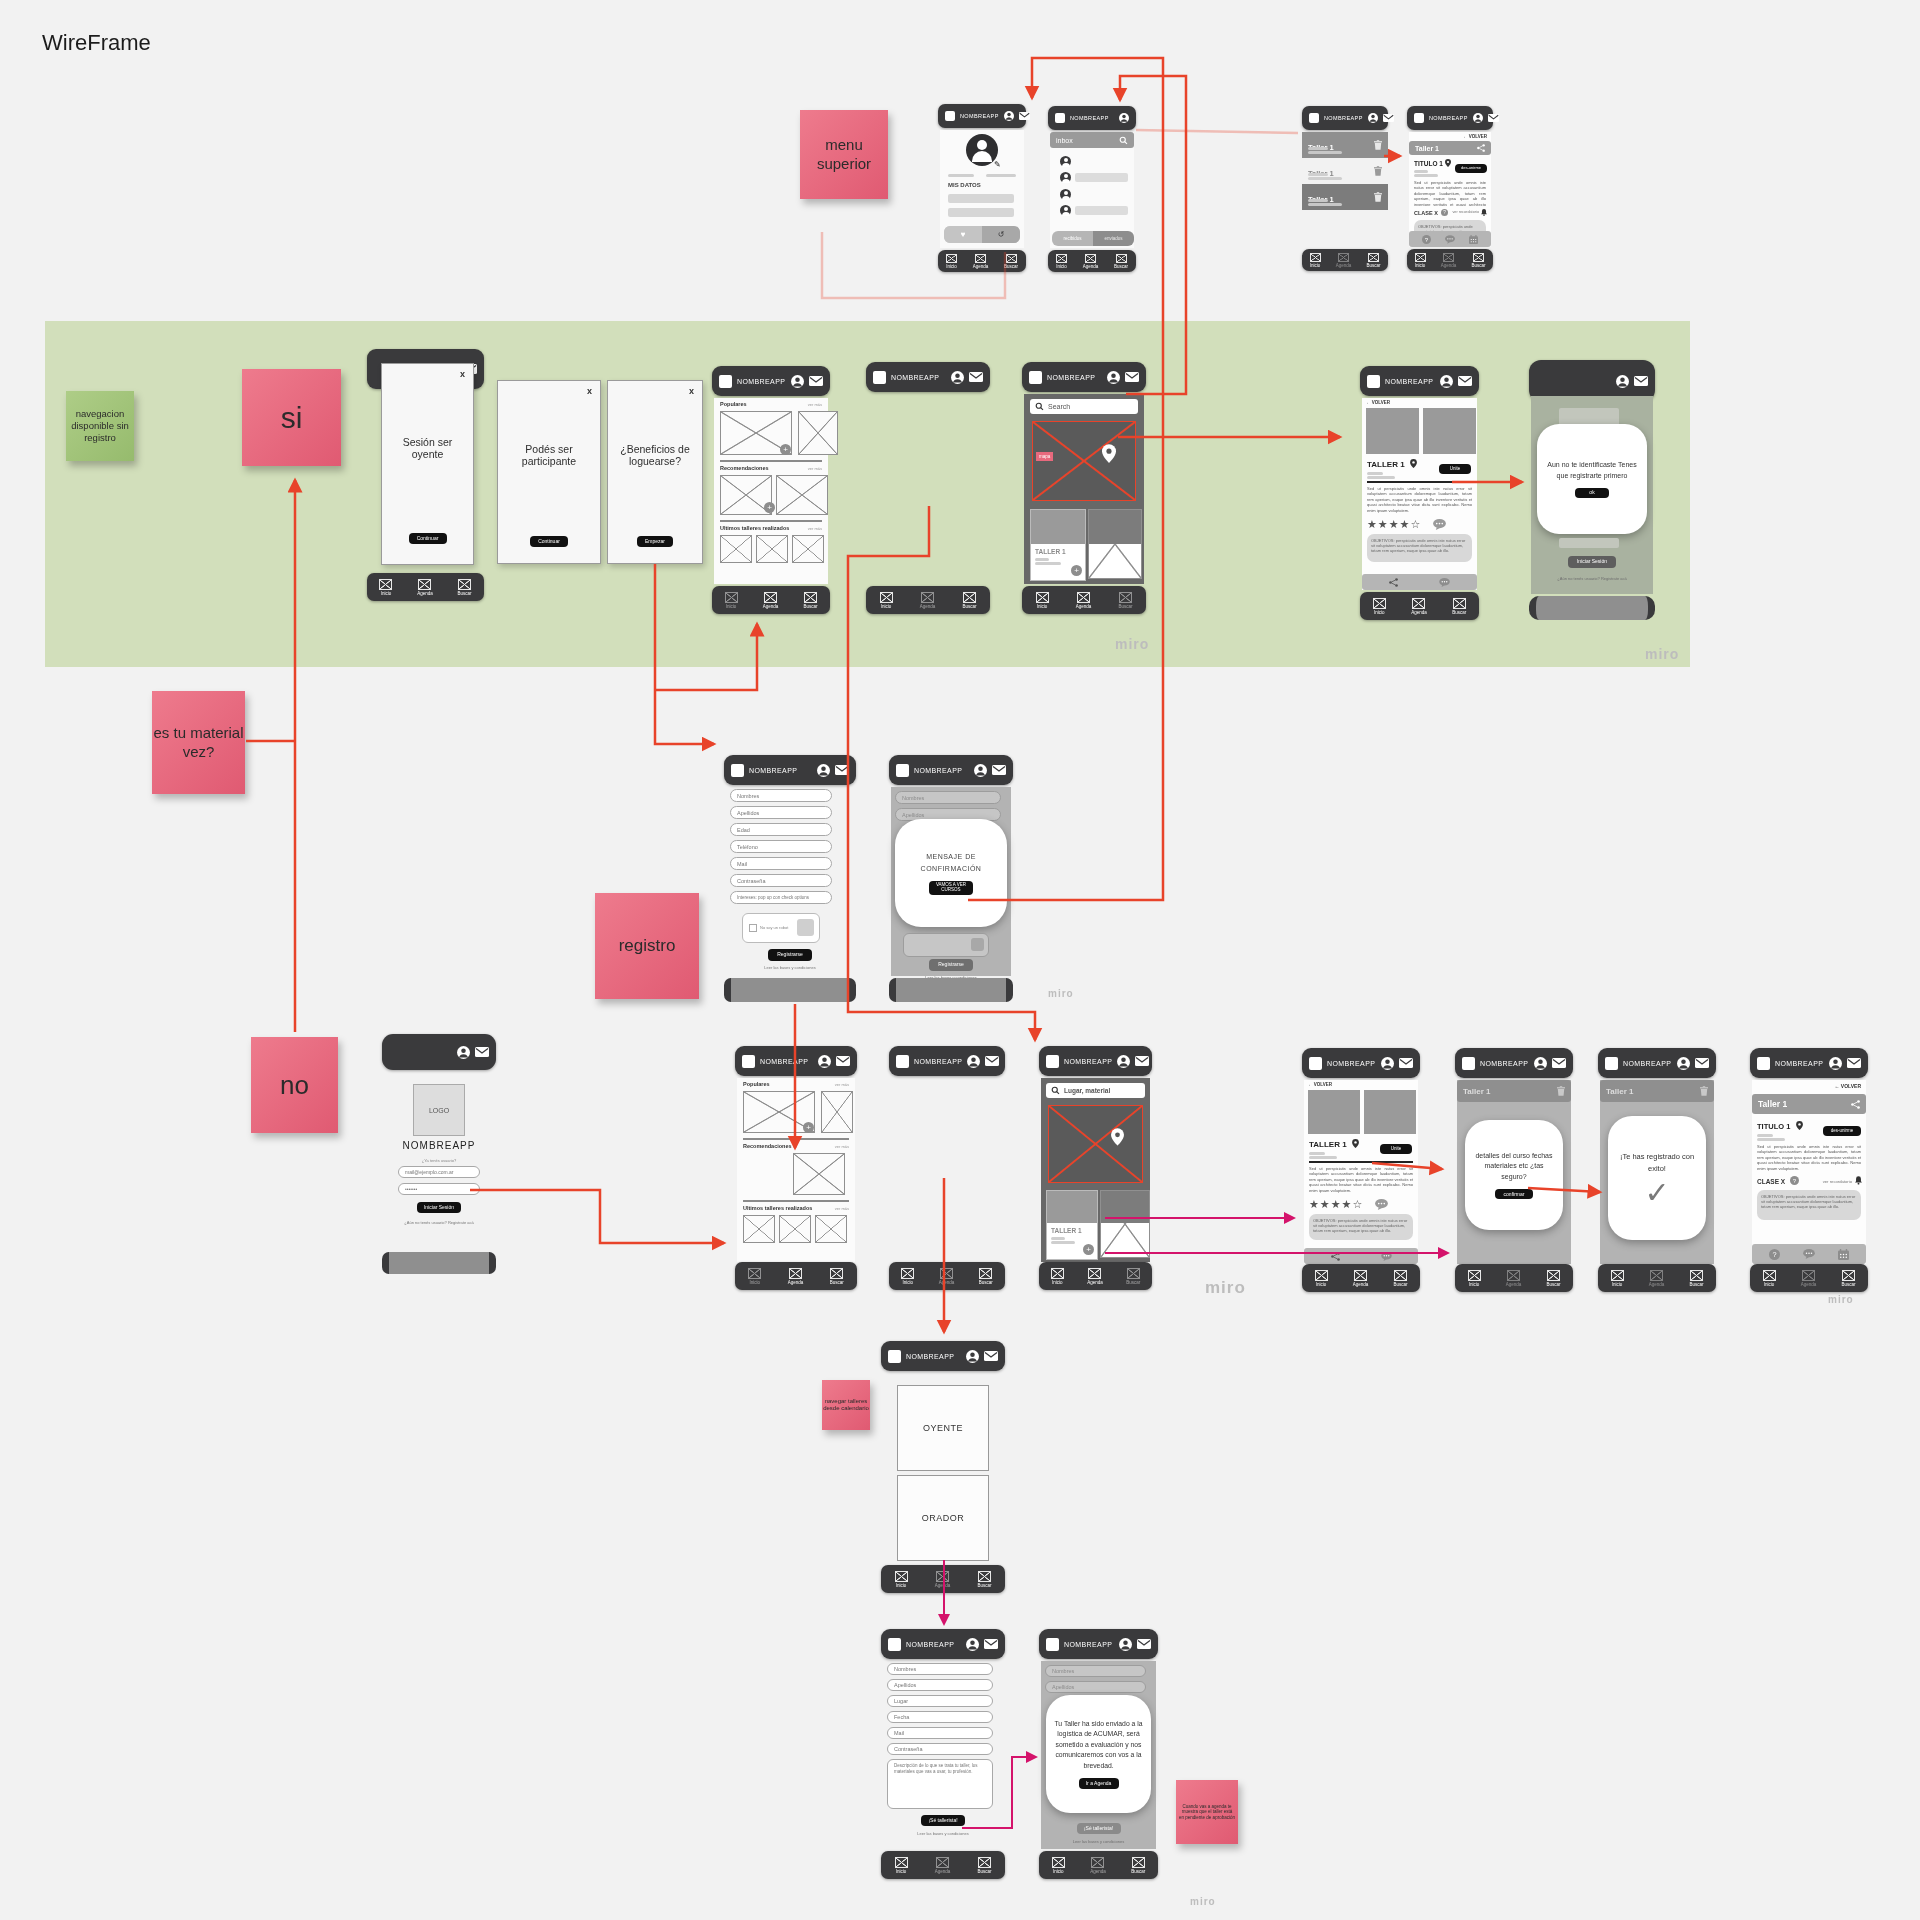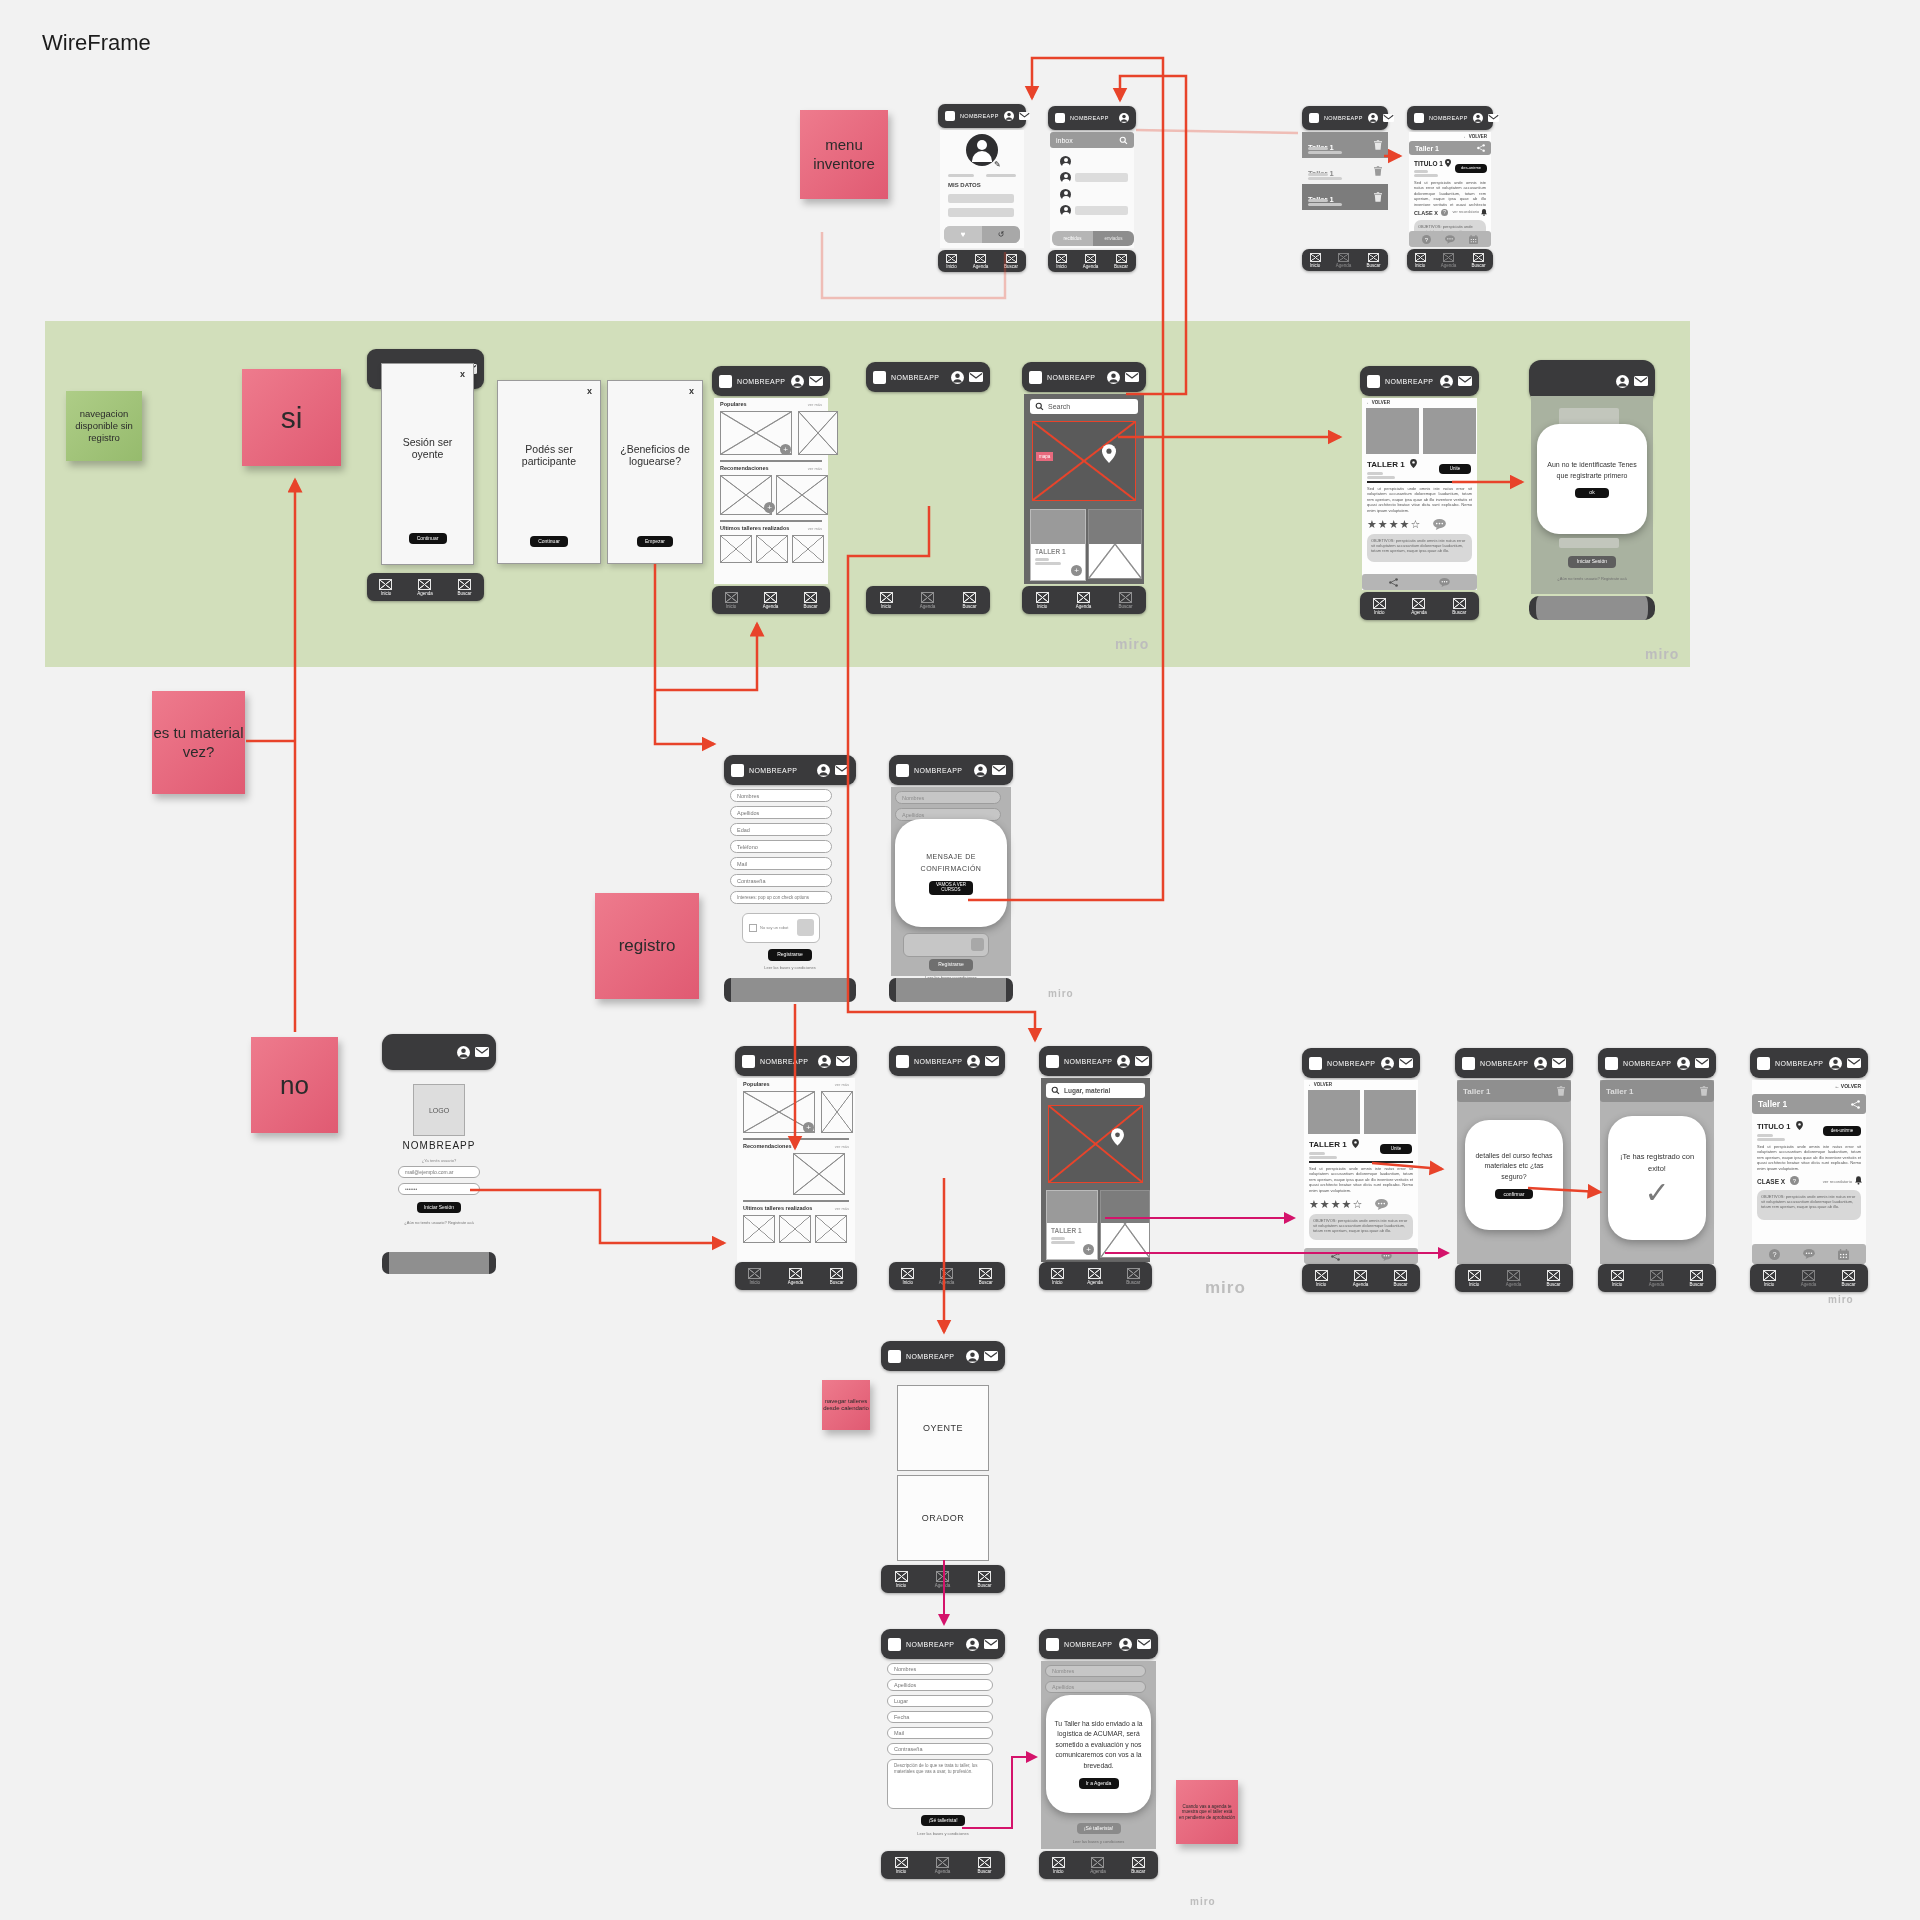--- a/index.html
+++ b/index.html
@@ -82,23 +82,23 @@
 <div class="band" style="left:45px;top:321px;width:1645px;height:346px;"></div>
 
 <div class="ab wm" style="left:1115px;top:636px;">miro</div>
 <div class="ab wm" style="left:1645px;top:646px;">miro</div>
 <div class="ab wm" style="left:1048px;top:988px;font-size:10px;">miro</div>
 <div class="ab wm" style="left:1205px;top:1278px;font-size:17px;">miro</div>
 <div class="ab wm" style="left:1828px;top:1294px;font-size:10px;">miro</div>
 <div class="ab wm" style="left:1190px;top:1896px;font-size:10px;">miro</div>
 
 <div class="sticky spink" style="left:800px;top:110px;width:88px;height:89px;font-size:15px;">
-    <span>menu inventore</span>
-  </div>
-<div class="sticky sgreen" style="left:66px;top:391px;width:76px;height:70px;font-size:9.5px;">
+    <span>menu superior</span>
+  </div>
+<div class="sticky sgreen" style="left:66px;top:391px;width:68px;height:70px;font-size:9.5px;">
     <span>navegacion disponible sin registro</span>
   </div>
 <div class="sticky spink" style="left:242px;top:369px;width:99px;height:97px;font-size:30px;">
     <span>si</span>
   </div>
 <div class="sticky spink" style="left:152px;top:691px;width:93px;height:103px;font-size:15px;">
     <span>es tu material vez?</span>
   </div>
 <div class="sticky spink" style="left:595px;top:893px;width:104px;height:106px;font-size:17px;">
     <span>registro</span>

